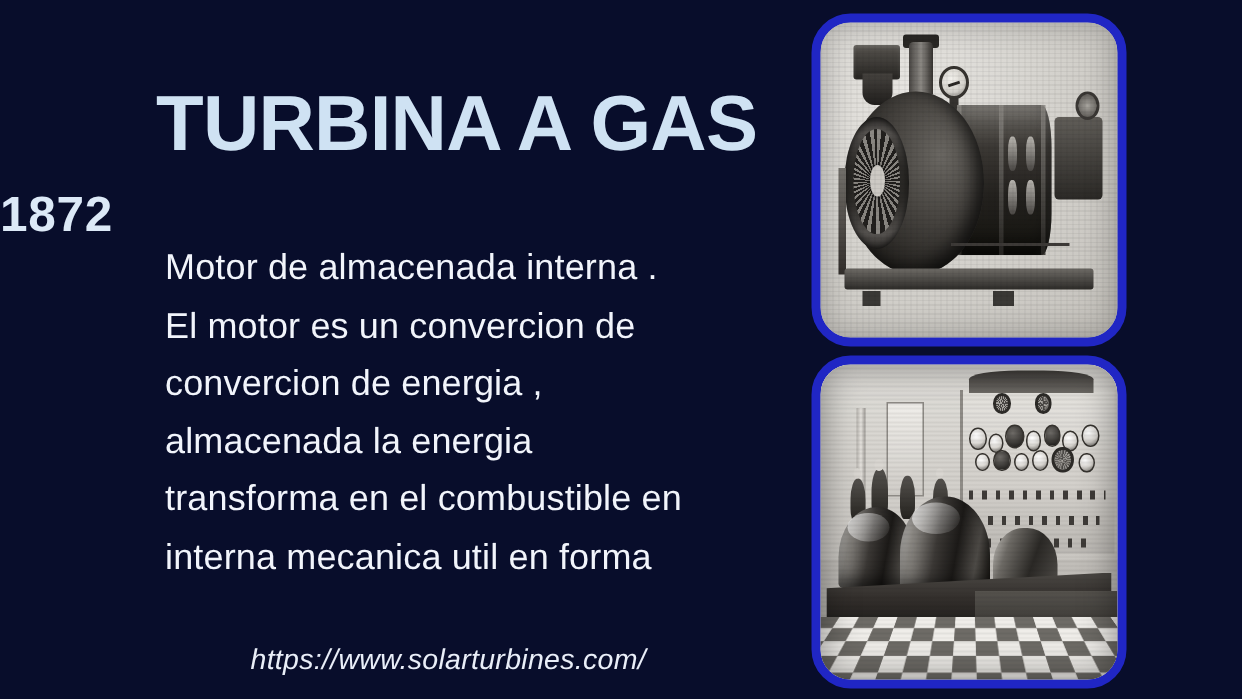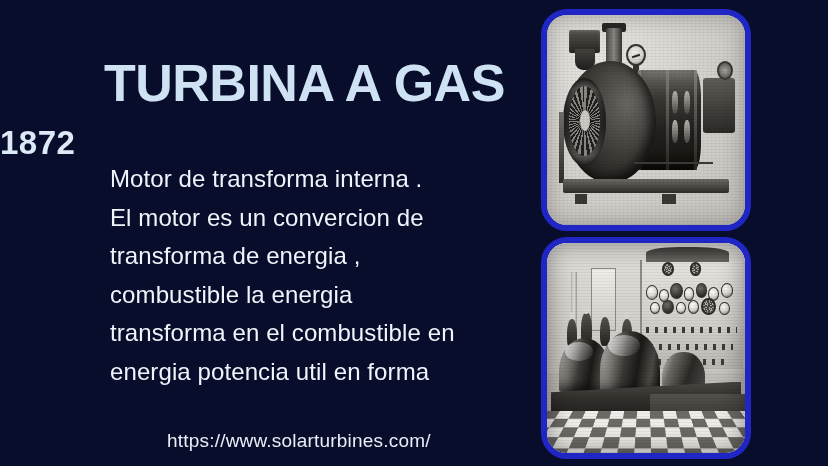--- a/index.html
+++ b/index.html
@@ -65,20 +65,21 @@
   }
 
   .url {
     position:absolute;
     left:167px; top:418px;
     font-size:19px;
     font-weight:400;
     color:#e9eef8;
     letter-spacing:0.2px;
     white-space:nowrap;
+    font-style:italic;
   }
 
   
   .photo-frame {
     position:absolute;
     border-style:solid;
     border-color:#2026c4;
     border-radius:26px;
     overflow:hidden;
     background:#b9b9b9;
@@ -420,26 +421,26 @@
 
 <div class="slide">
 
   <div class="text-col">
 
     <div class="title">TURBINA A GAS</div>
 
     <div class="subtitle">1872</div>
 
     <div class="body-text">
-      <div class="body-line">Motor de transforma interna .</div>
+      <div class="body-line">Motor de almacenada interna .</div>
       <div class="body-line">El motor es un convercion de</div>
-      <div class="body-line">transforma de energia ,</div>
-      <div class="body-line">combustible la energia</div>
+      <div class="body-line">convercion de energia ,</div>
+      <div class="body-line">almacenada la energia</div>
       <div class="body-line">transforma en el combustible en</div>
-      <div class="body-line">energia potencia util en forma</div>
+      <div class="body-line">interna mecanica util en forma</div>
     </div>
 
     <div class="url">https://www.solarturbines.com/</div>
   </div>
 
   <div class="photo-frame photo-top">
     <div class="photo-inner">
       <div class="eng-bg"></div>
 
       <div class="eng-box"></div>

